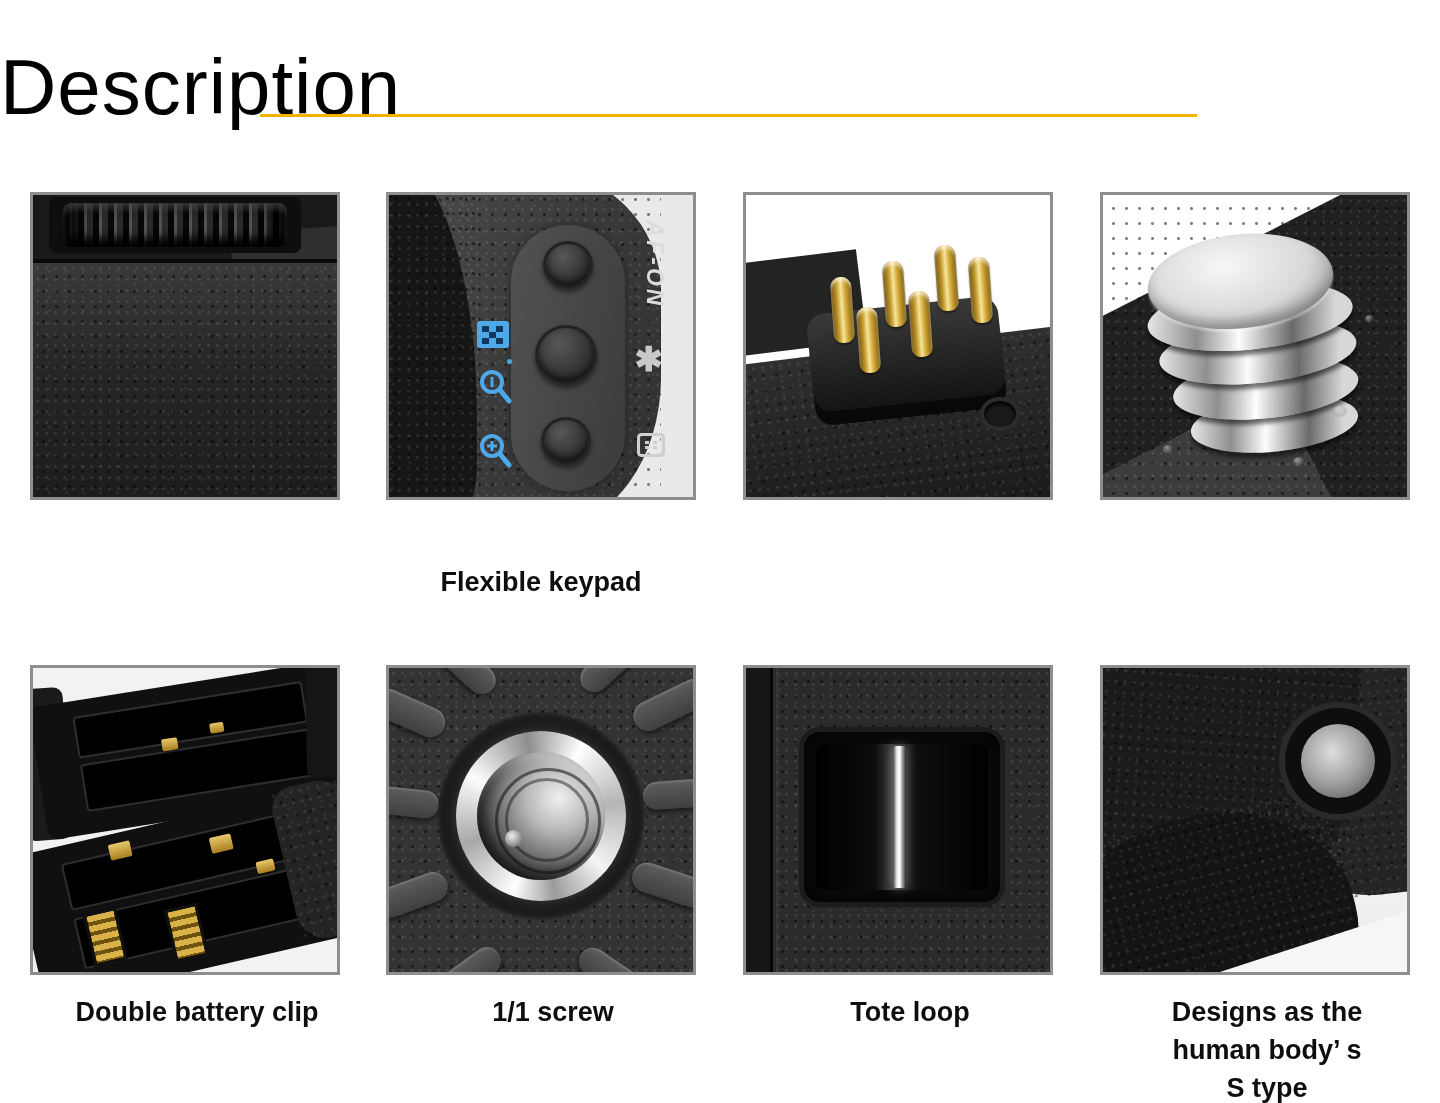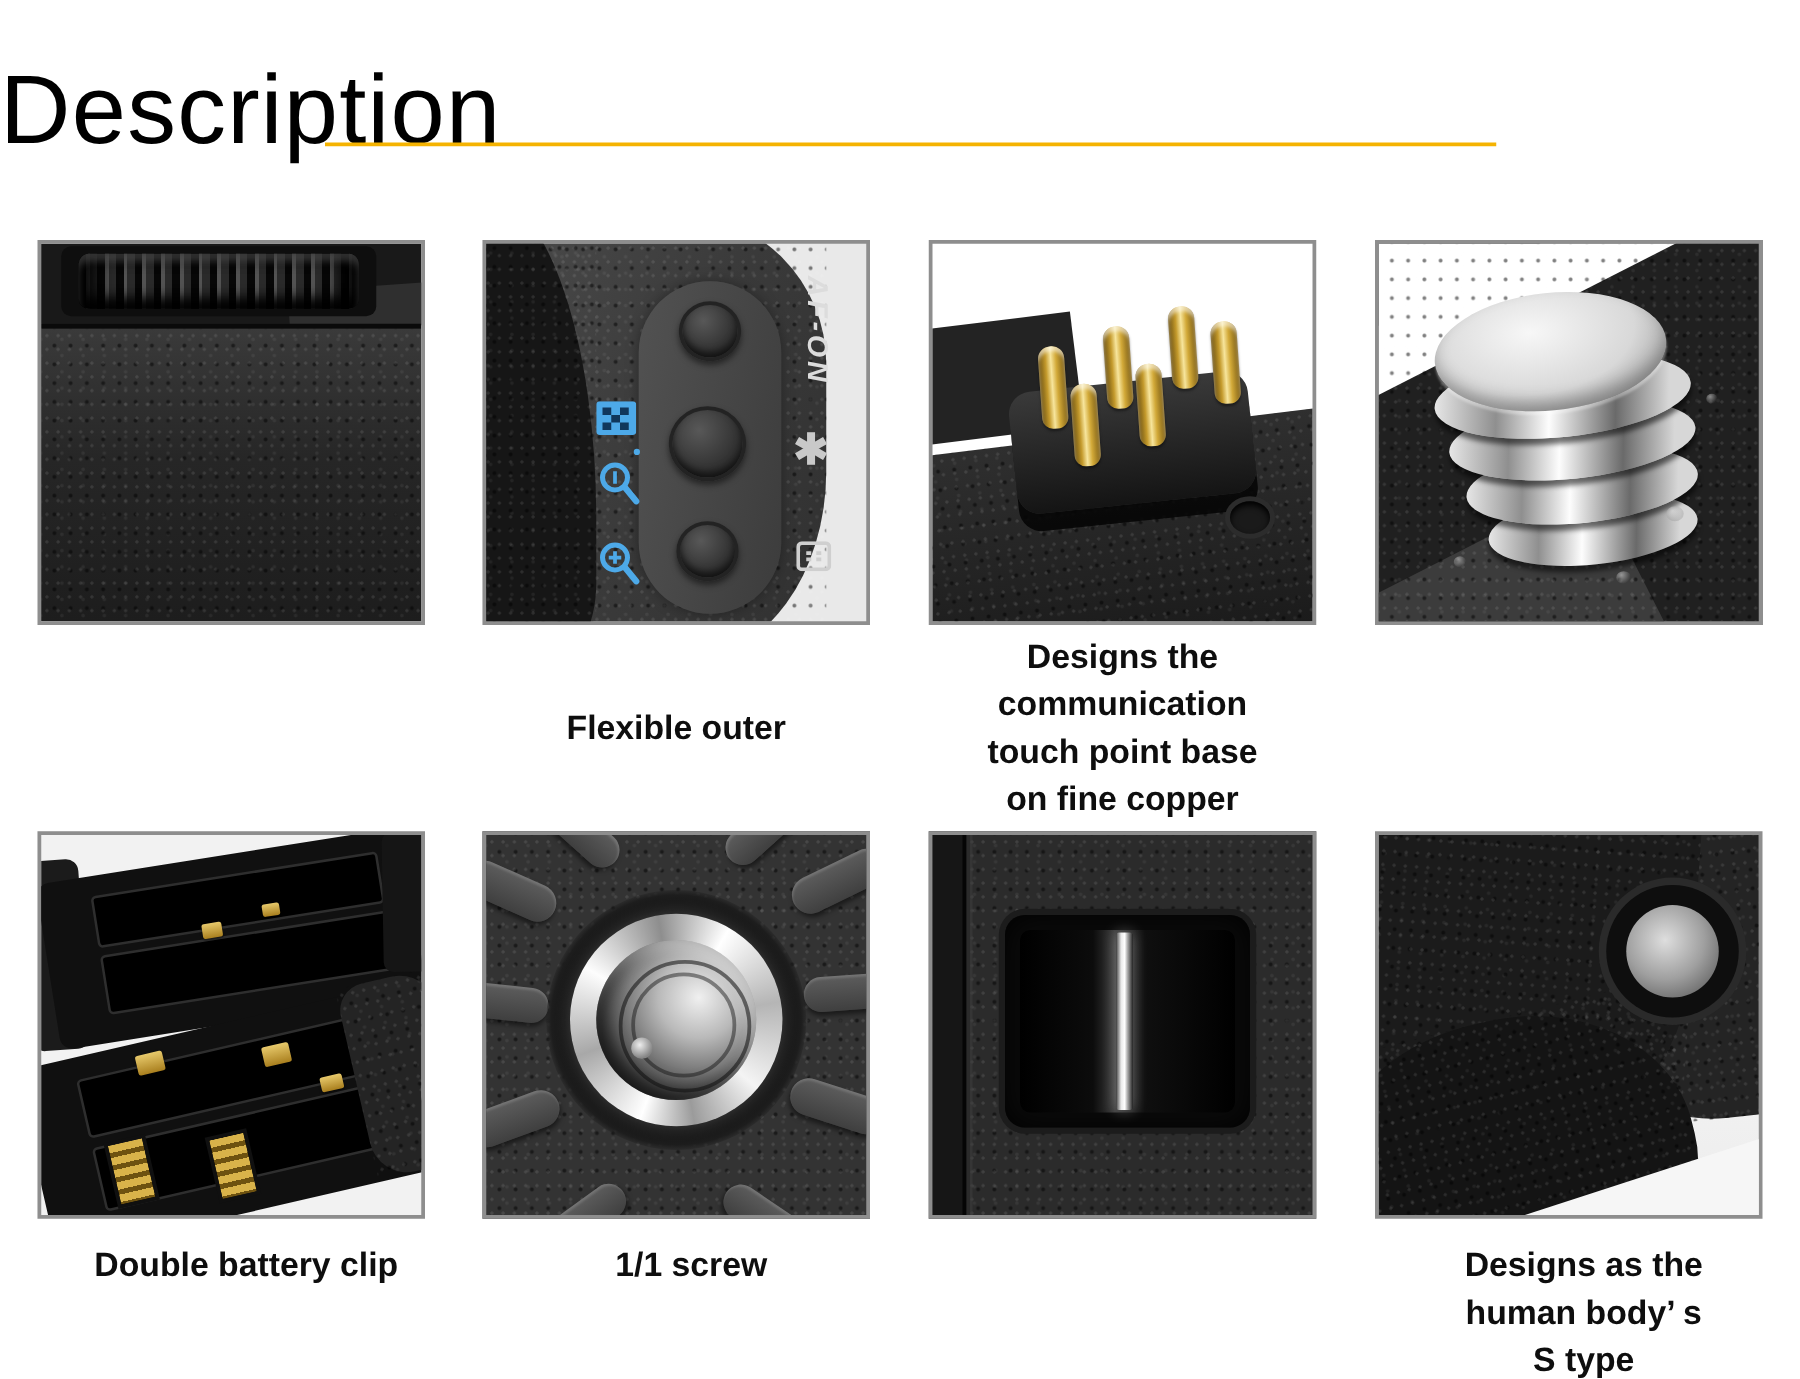--- a/index.html
+++ b/index.html
@@ -351,24 +351,21 @@
         <div class="grain"></div>
       </div>
     <div class="ph8-bulge">
         <div class="grain"></div>
       </div>
     <div class="ph8-wedge"></div>
     <div class="ph8-ring"></div>
     <div class="ph8-btn"></div>
   </div>
 
-  <div class="caption cap-r1 c2">Flexible outer</div>
-  <div class="caption cap-r1 c3">Designs the
-communication
-touch point base
-on fine copper</div>
+  <div class="caption cap-r1 c2">Flexible keypad</div>
   <div class="caption cap-r2 c1">Double battery clip</div>
   <div class="caption cap-r2 c2">1/1 screw</div>
+  <div class="caption cap-r2 c3">Tote loop</div>
   <div class="caption cap-r2 c4">Designs as the
 human body’ s
 S type</div>
 
 </div>
 
 </body></html>

